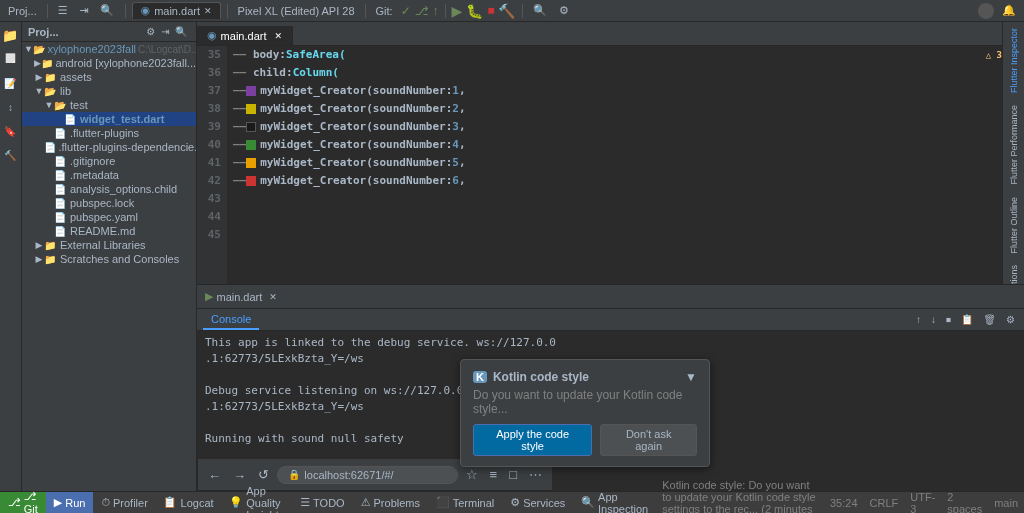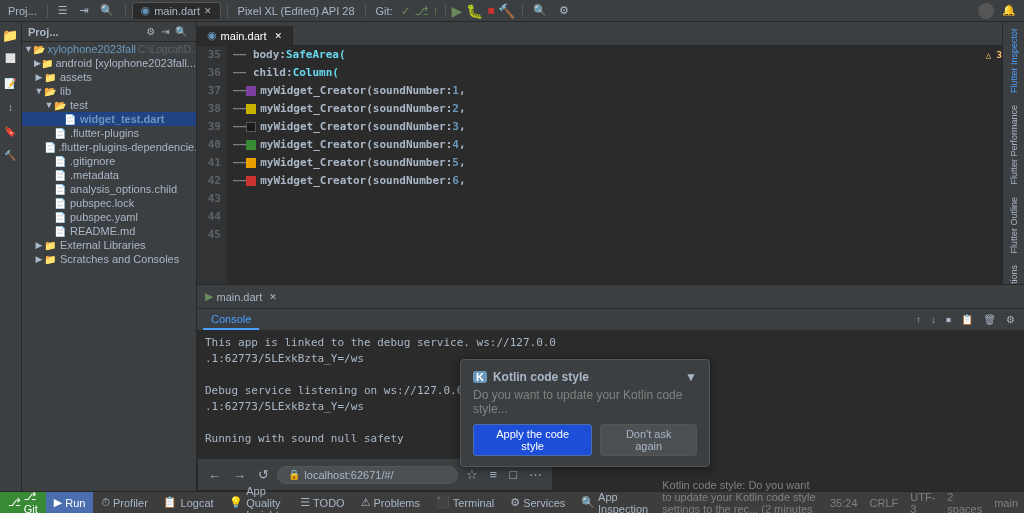--- a/index.html
+++ b/index.html
@@ -70,21 +70,21 @@
     .run-toolbar-btn { font-size: 10px; color: #a9b7c6; background: none; border: none; cursor: pointer; padding: 1px 3px; }
     .console-output { flex: 1; overflow: auto; padding: 4px 8px; font-family: monospace; font-size: 11px; color: #a9b7c6; line-height: 16px; }
 
     
     .notification { position: absolute; bottom: 175px; right: 360px; background: #3c3f41; border: 1px solid #555; border-radius: 4px; padding: 10px 12px; width: 250px; z-index: 100; box-shadow: 0 2px 8px rgba(0,0,0,0.5); }
     .notif-title { display: flex; align-items: center; gap: 6px; font-size: 12px; font-weight: bold; color: #a9b7c6; margin-bottom: 4px; }
     .notif-icon { color: #6897bb; font-size: 14px; }
     .notif-text { font-size: 12px; color: #808080; margin-bottom: 8px; }
     .notif-buttons { display: flex; gap: 8px; }
     .notif-btn { padding: 3px 10px; font-size: 11px; border-radius: 3px; cursor: pointer; border: 1px solid #555; background: #4c5052; color: #a9b7c6; }
-    .notif-btn.primary { background: #1d4ed8; border-color: #4b6eaf; color: #fff; }
+    .notif-btn.primary { background: #0369a1; border-color: #4b6eaf; color: #fff; }
 
     
     .status-bar { height: 22px; background: #3d3d3d; display: flex; align-items: center; border-top: 1px solid #282828; flex-shrink: 0; }
     .status-bar-left { display: flex; align-items: center; }
     .status-item { padding: 0 8px; font-size: 11px; color: #a9b7c6; display: flex; align-items: center; gap: 3px; cursor: pointer; height: 22px; }
     .status-item.green { background: #388a34; color: #fff; }
     .status-item.run-active { background: #4b6eaf; color: #fff; }
     .status-bar-right { margin-left: auto; display: flex; align-items: center; }
     .status-text { font-size: 11px; color: #808080; padding: 0 6px; }
 

